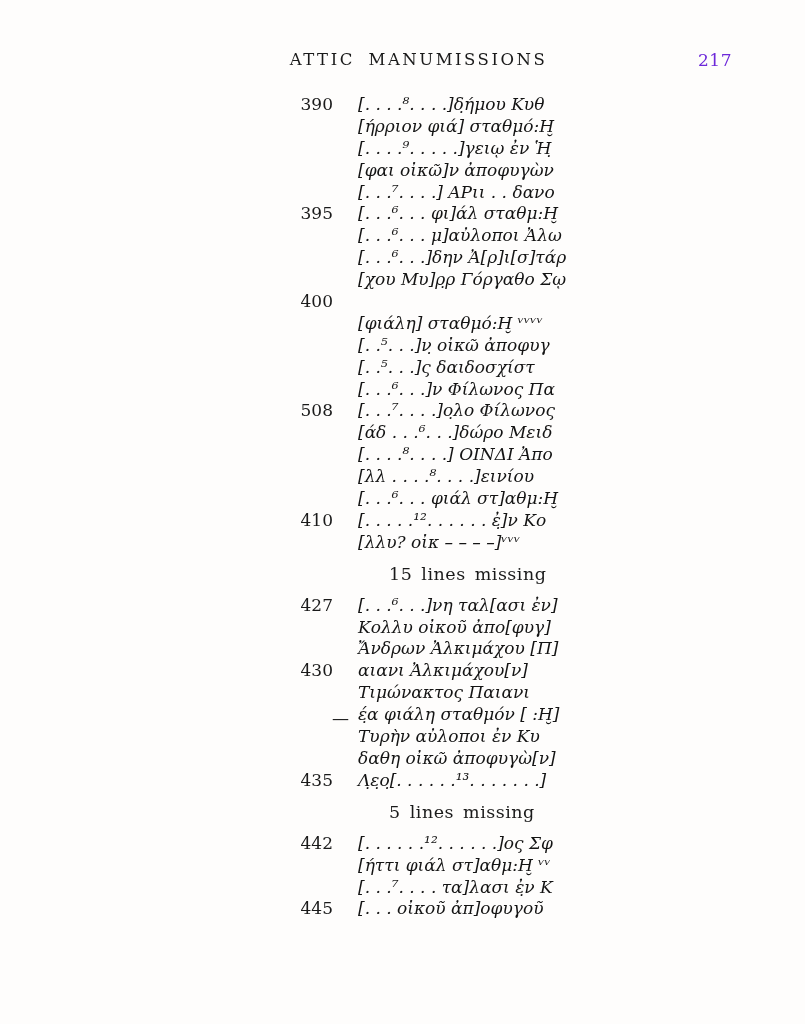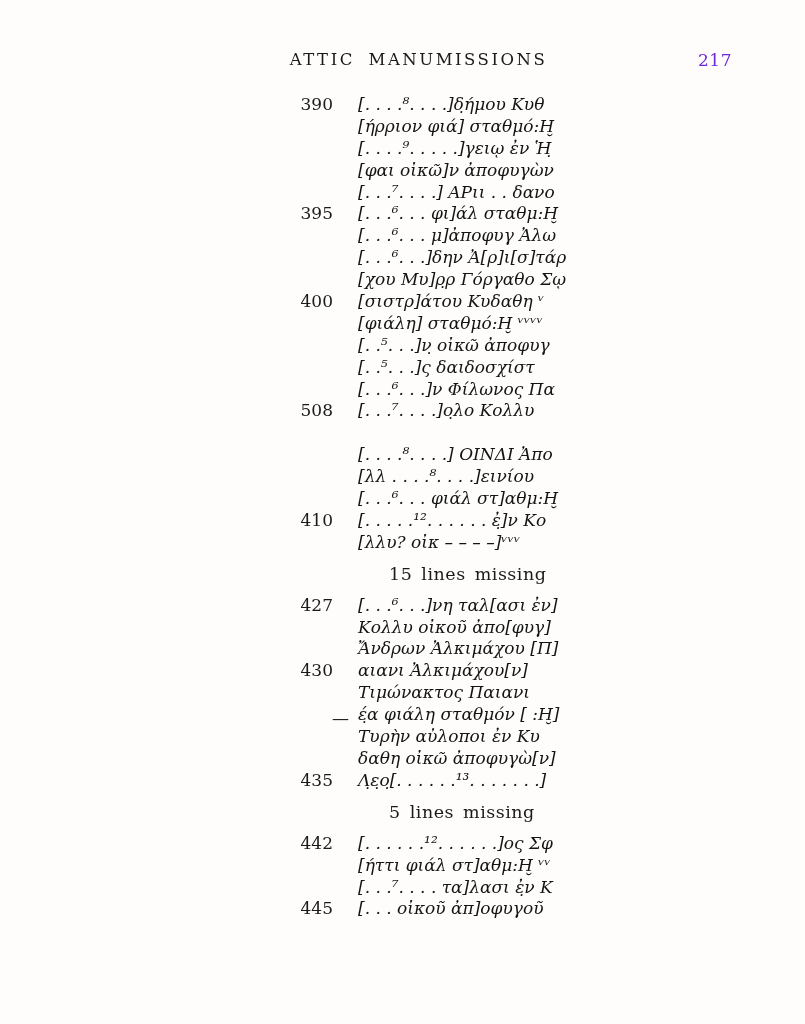--- a/index.html
+++ b/index.html
@@ -42,30 +42,30 @@
     <span class="title">ATTIC MANUMISSIONS</span>
     <span class="pagenum">217</span>
   </div>
   <div class="text-block" id="lines">
       <div class="row"><span class="num">390</span><span class="txt greek">[. . . .⁸. . . .]δ̣ήμου Κυθ</span></div>
       <div class="row"><span class="num"></span><span class="txt greek">[ήρριον φιά] σταθμό:Η̮</span></div>
       <div class="row"><span class="num"></span><span class="txt greek">[. . . .⁹. . . . .]γειῳ ἐν Ἡ̣</span></div>
       <div class="row"><span class="num"></span><span class="txt greek">[φαι οἰκῶ]ν ἀποφυγὼν</span></div>
       <div class="row"><span class="num"></span><span class="txt greek">[. . .⁷. . . .] ΑΡιι . . δανο</span></div>
       <div class="row"><span class="num">395</span><span class="txt greek">[. . .⁶. . . φι]άλ σταθμ:Η̮</span></div>
-      <div class="row"><span class="num"></span><span class="txt greek">[. . .⁶. . . μ]ἀποφυγ Ἀλω</span></div>
+      <div class="row"><span class="num"></span><span class="txt greek">[. . .⁶. . . μ]αὐλοποι Ἀλω</span></div>
       <div class="row"><span class="num"></span><span class="txt greek">[. . .⁶. . .]δην Ἀ[ρ]ι[σ]τάρ</span></div>
       <div class="row"><span class="num"></span><span class="txt greek">[χου Μυ]ρ̣ρ Γόργαθο Σῳ</span></div>
-      <div class="row"><span class="num">400</span><span class="txt greek">[σιστρ]άτου Κυδαθη ᵛ</span></div>
+      <div class="row"><span class="num">400</span></div>
       <div class="row"><span class="num"></span><span class="txt greek">[φιάλη] σταθμό:Η̮ ᵛᵛᵛᵛ</span></div>
       <div class="row"><span class="num"></span><span class="txt greek">[. .⁵. . .]ν̣ οἰκῶ ἀποφυγ</span></div>
       <div class="row"><span class="num"></span><span class="txt greek">[. .⁵. . .]ς δαιδοσχίστ</span></div>
       <div class="row"><span class="num"></span><span class="txt greek">[. . .⁶. . .]ν Φίλωνος Πα</span></div>
-      <div class="row"><span class="num">508</span><span class="txt greek">[. . .⁷. . . .]ο̣λο Κολλυ</span></div>
-      <div class="row"><span class="num"></span></div>
+      <div class="row"><span class="num">508</span><span class="txt greek">[. . .⁷. . . .]ο̣λο Φίλωνος</span></div>
+      <div class="row"><span class="num"></span><span class="txt greek">[άδ . . .⁶. . .]δώρο Μειδ</span></div>
       <div class="row"><span class="num"></span><span class="txt greek">[. . . .⁸. . . .] ΟΙΝΔΙ Ἀπο</span></div>
       <div class="row"><span class="num"></span><span class="txt greek">[λλ . . . .⁸. . . .]εινίου</span></div>
       <div class="row"><span class="num"></span><span class="txt greek">[. . .⁶. . . φιάλ στ]αθμ:Η̮</span></div>
       <div class="row"><span class="num">410</span><span class="txt greek">[. . . . .¹². . . . . . ἐ̣]ν Κο</span></div>
       <div class="row"><span class="num"></span><span class="txt greek">[λλυ? οἰκ – – – –]ᵛᵛᵛ</span></div>
       <div class="gap">15 lines missing</div>
       <div class="row"><span class="num">427</span><span class="txt greek">[. . .⁶. . .]νη ταλ[ασι ἐν]</span></div>
       <div class="row"><span class="num"></span><span class="txt greek">Κολλυ οἰκοῦ ἀπο[φυγ]</span></div>
       <div class="row"><span class="num"></span><span class="txt greek">Ἄνδρων Ἀλκιμάχου [Π]</span></div>
       <div class="row"><span class="num">430</span><span class="txt greek">αιανι Ἀλκιμάχου[ν]</span></div>

